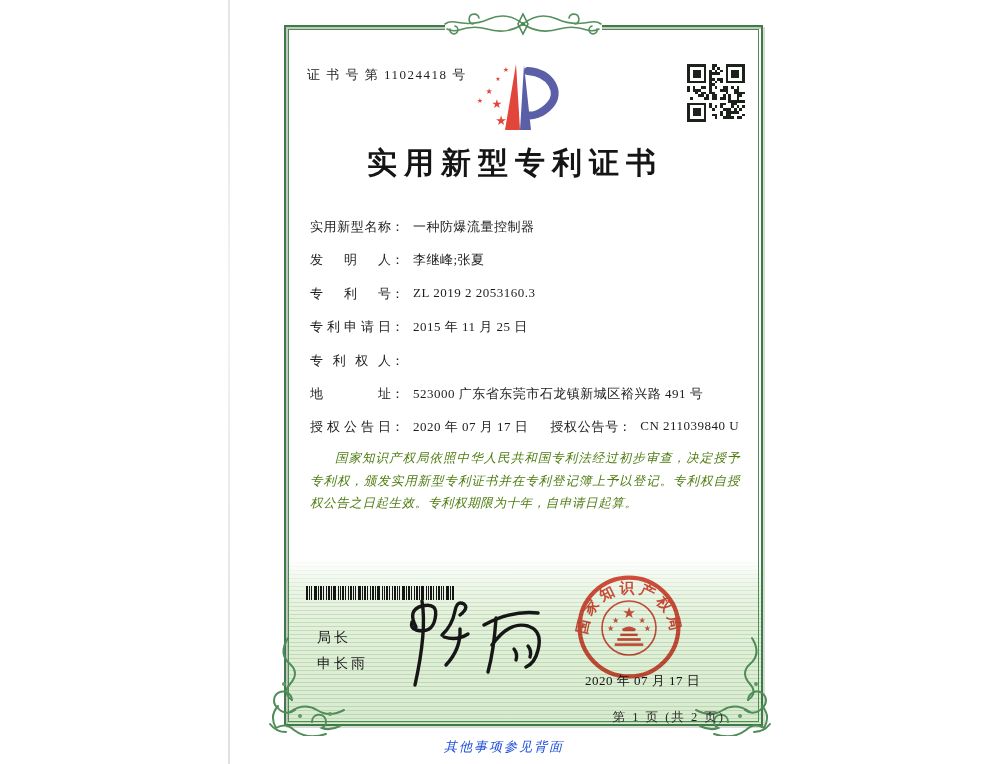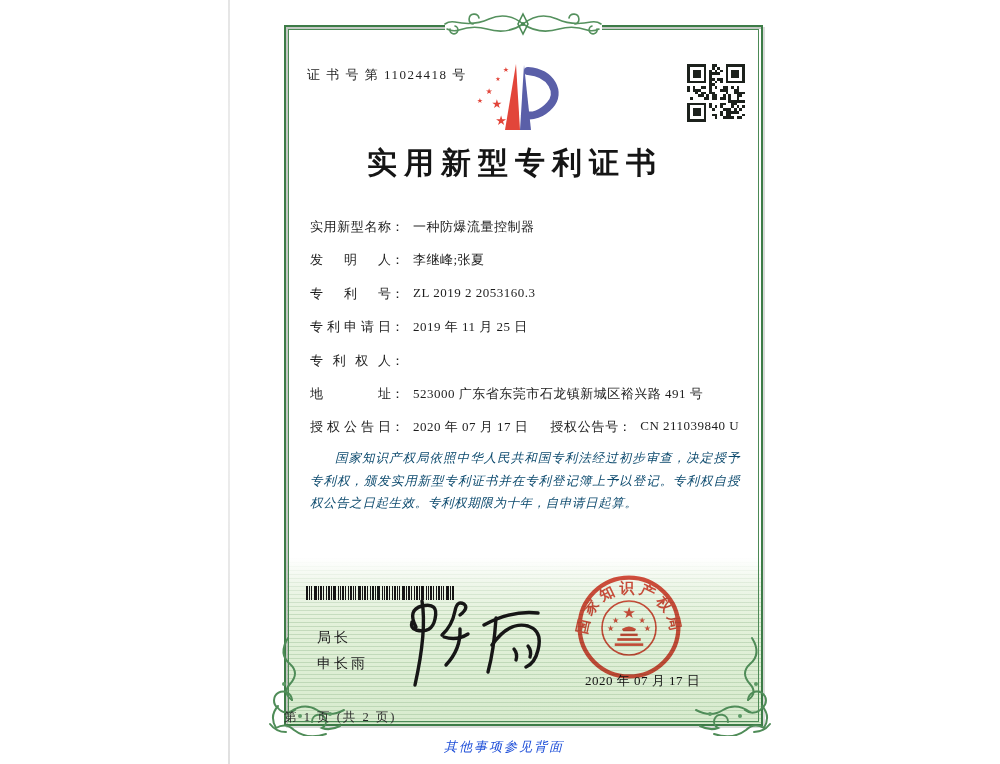--- a/index.html
+++ b/index.html
@@ -43,38 +43,38 @@
     font-size:13px; color:#1d1d1d; }
   .frow { height:33.4px; display:flex; align-items:flex-start; white-space:nowrap; }
   .flabel { display:inline-block; width:81px; text-align:justify; text-align-last:justify; letter-spacing:0; }
   .fcolon { margin-right:9px; }
   .fvalue { letter-spacing:.5px; }
   .fpair2 { margin-left:14px; display:flex; }
   .fpair2 .flabel { width:68px;margin-left:8px; }
 
   
   .body-text { position:absolute; left:310px; top:447px; width:430px; z-index:4;
-    font-size:12.5px; line-height:22.6px; color:#0c4a6e; font-style:italic;
+    font-size:12.5px; line-height:22.6px; color:#4d7c0f; font-style:italic;
     letter-spacing:.6px; text-align:justify; }
   .body-text p { text-indent:2em; }
 
   
   .barcode { position:absolute; left:306px; top:586px; width:150px; height:14px; z-index:4; }
   .issuer { position:absolute; left:317px; top:624px; z-index:4;
     font-family:"Liberation Sans","DejaVu Sans",sans-serif;
     font-size:14px; line-height:26px; letter-spacing:3px; color:#222; }
   .signature { position:absolute; left:386px; top:595px; width:168px; height:96px; z-index:5; }
 
   .seal { position:absolute; left:574px; top:572px; width:110px; height:110px; z-index:5; opacity:.92;
     mix-blend-mode:multiply; }
   .seal-date { position:absolute; left:585px; top:672px; width:120px; z-index:6;
     font-size:13px; letter-spacing:.5px; color:#141414; white-space:nowrap; }
 
   .page-footer { position:absolute; left:284px; top:709px; width:441px; z-index:4;
-    text-align:left; font-size:12.5px; letter-spacing:2px; color:#2a2a2a; }
+    text-align:right; font-size:12.5px; letter-spacing:2px; color:#2a2a2a; }
   .back-note { position:absolute; left:284px; top:738px; width:440px; z-index:4;
     text-align:center; font-size:13px; font-style:italic; letter-spacing:2px; color:#1d4ed8; }
 </style>
 </head>
 <body>
 
 <div class="canvas">
 
   <div class="scan-edge-left"></div>
 
@@ -372,21 +372,21 @@
       <span class="fvalue">李继峰;张夏</span>
     </div>
     <div class="frow">
       <span class="flabel">专利号</span>
         <span class="fcolon">：</span>
       <span class="fvalue">ZL 2019 2 2053160.3</span>
     </div>
     <div class="frow">
       <span class="flabel">专利申请日</span>
         <span class="fcolon">：</span>
-      <span class="fvalue">2019 年 11 月 25 日</span>
+      <span class="fvalue">2015 年 11 月 25 日</span>
     </div>
     <div class="frow">
       <span class="flabel">专利权人</span>
         <span class="fcolon">：</span>
     </div>
     <div class="frow">
       <span class="flabel">地址</span>
         <span class="fcolon">：</span>
       <span class="fvalue">523000 广东省东莞市石龙镇新城区裕兴路 491 号</span>
     </div>

